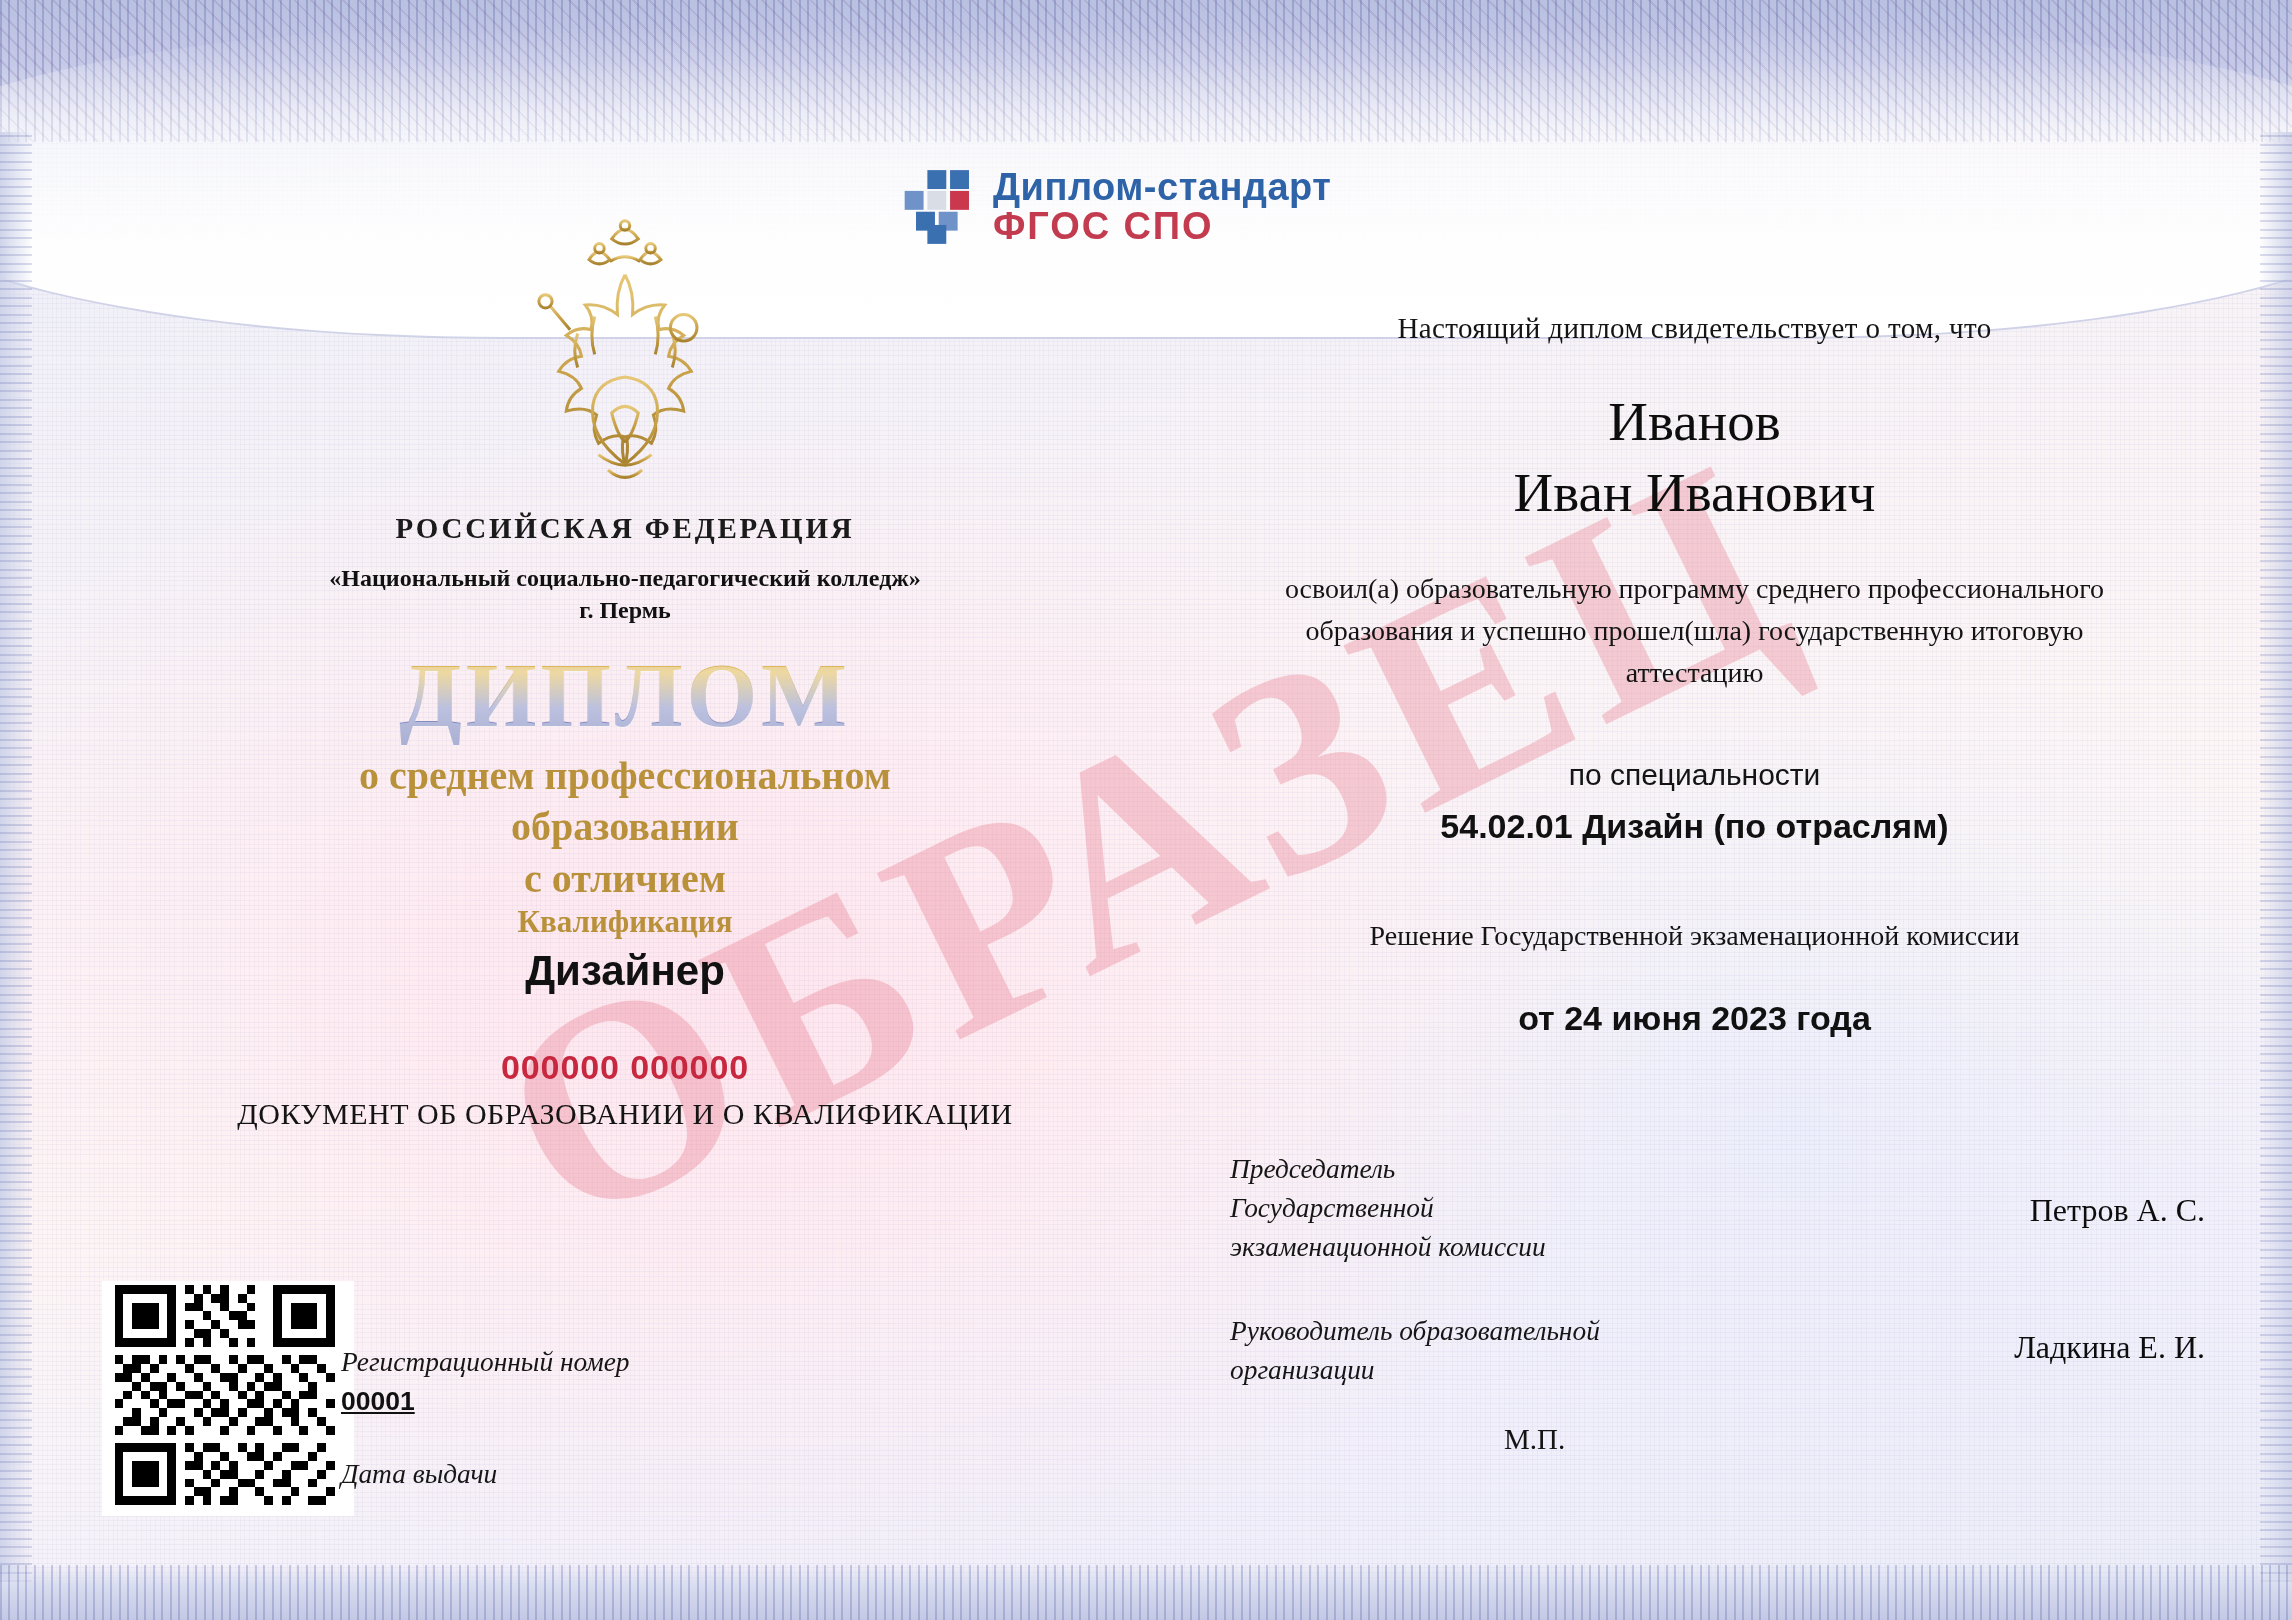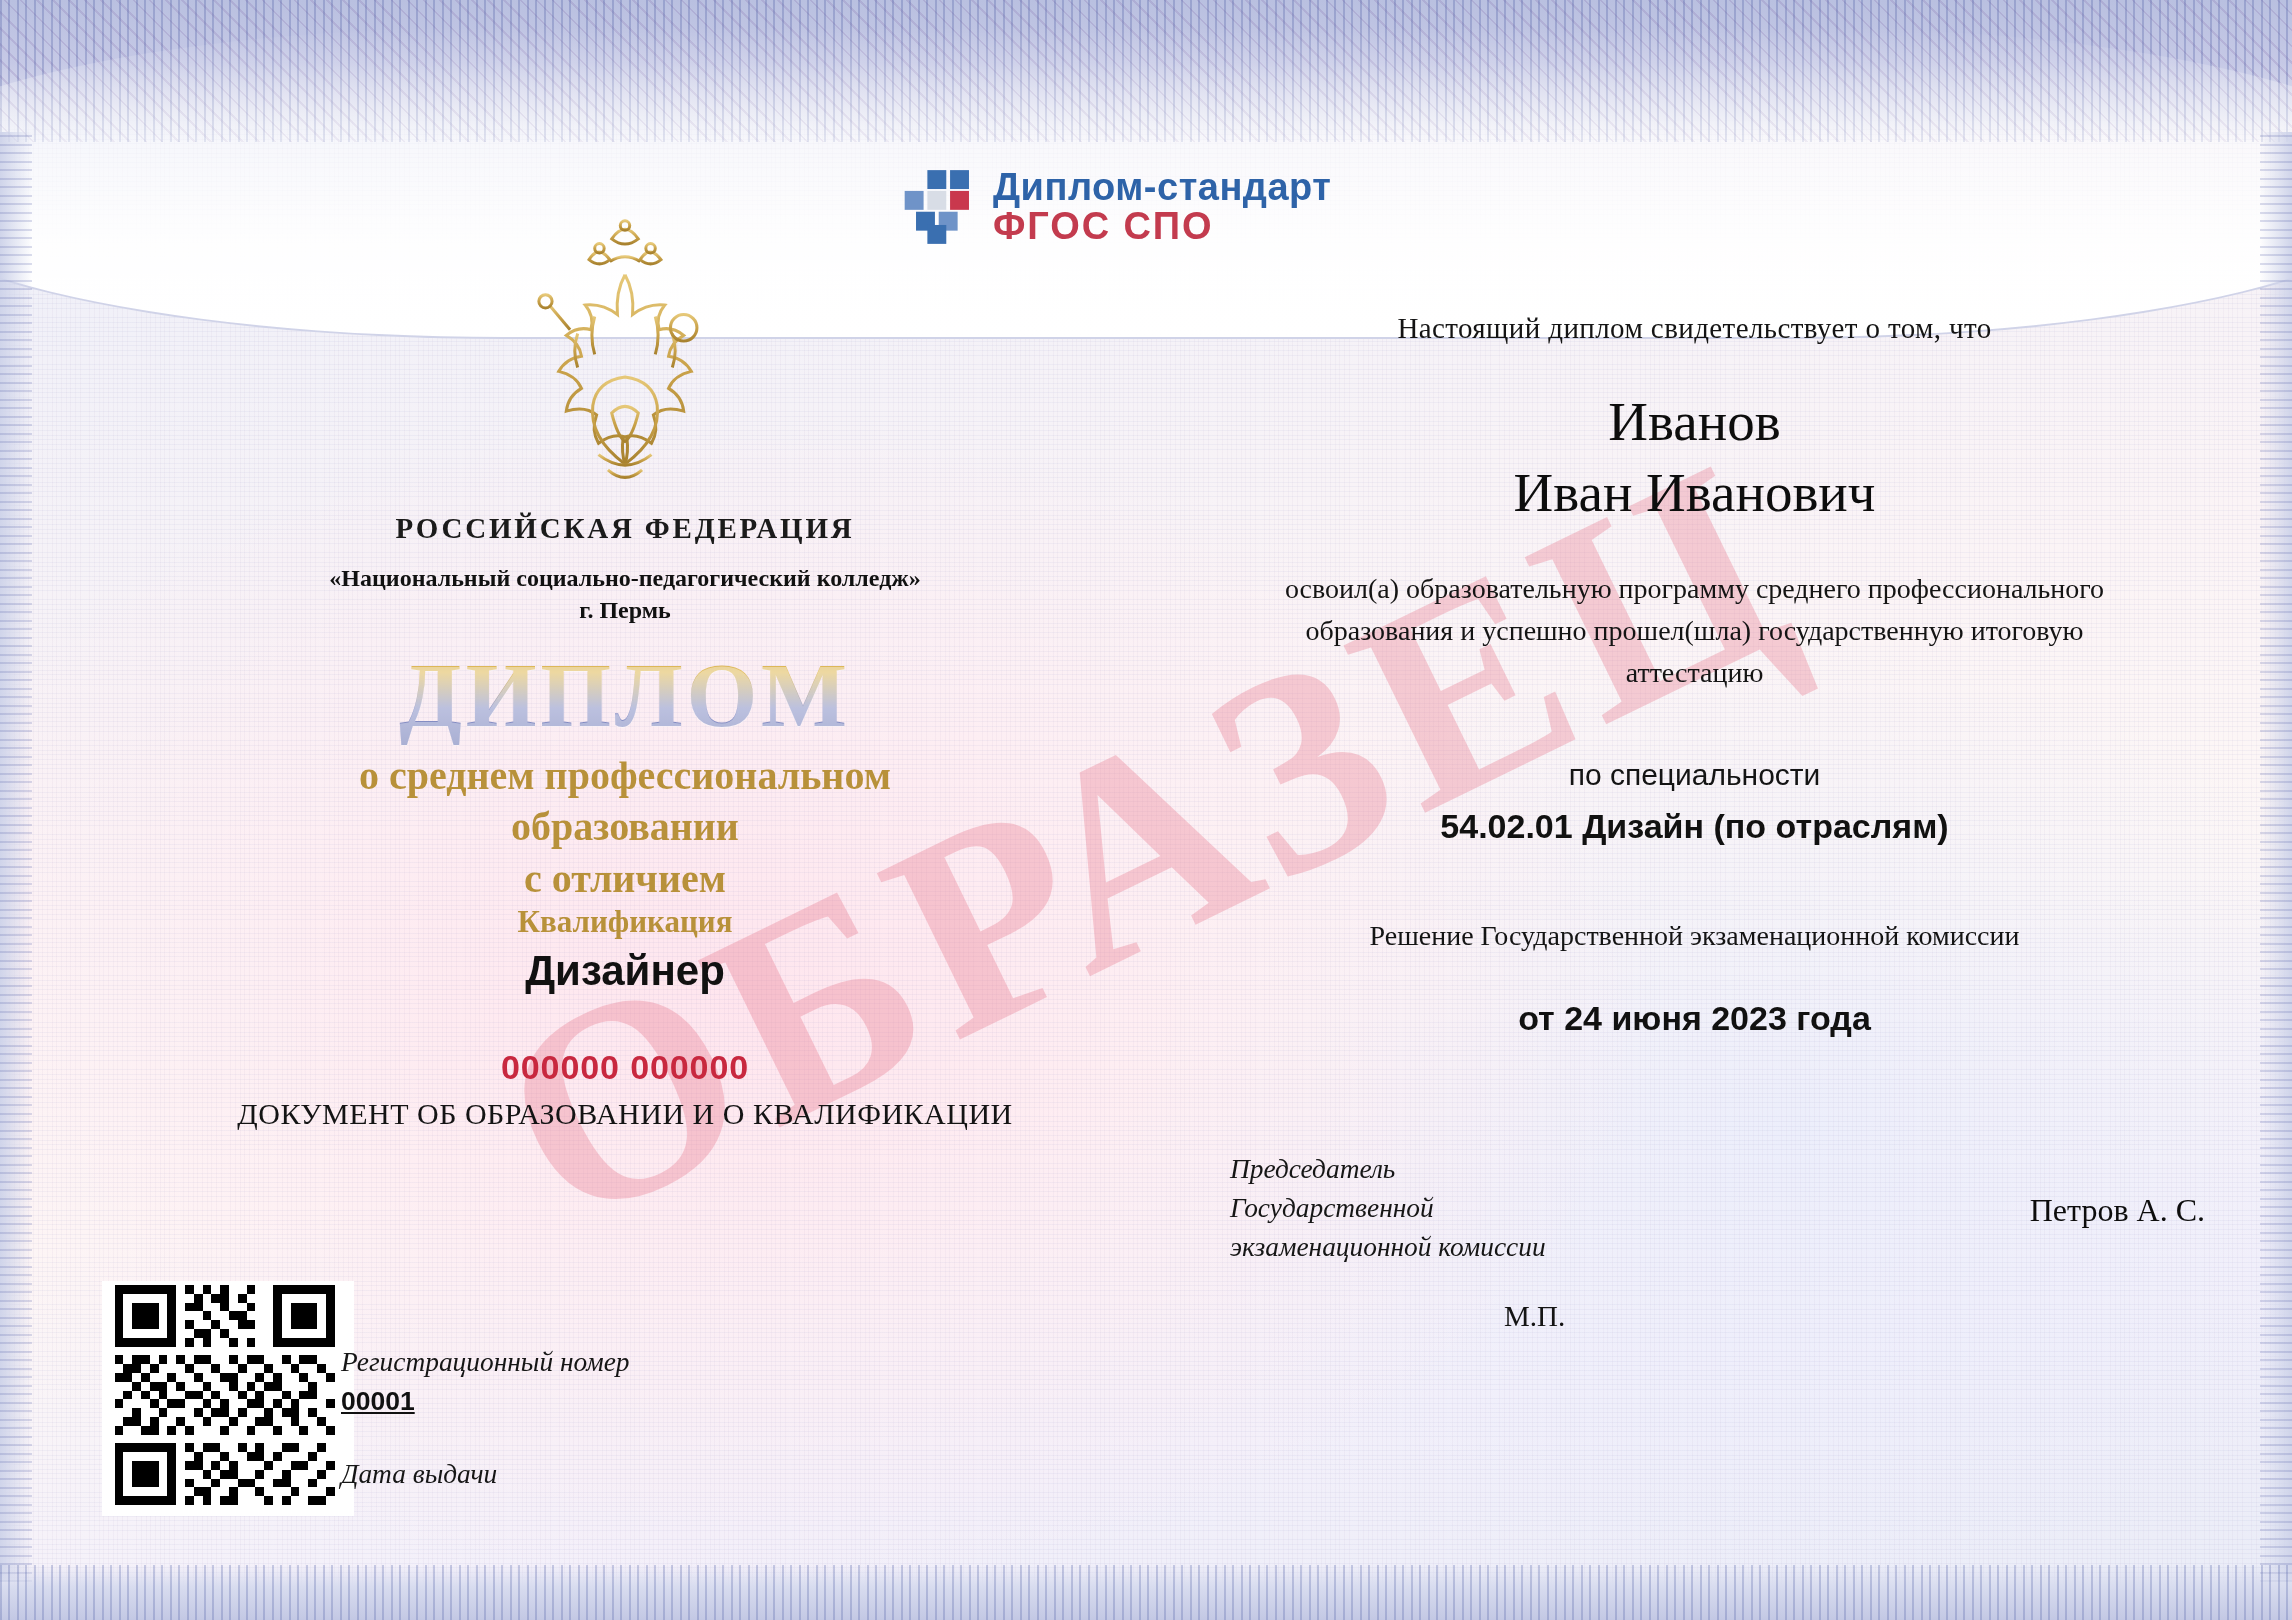--- a/index.html
+++ b/index.html
@@ -643,19 +643,26 @@
     <div class="sign-area">
       <div class="sign-row">
         <div class="sign-role">
           <div>Председатель</div>
           <div>Государственной</div>
           <div>экзаменационной комиссии</div>
         </div>
         <div class="sign-name">Петров А. С.</div>
       </div>
 
+      <div class="sign-row second">
+        <div class="sign-role">
+          <div>Руководитель образовательной</div>
+          <div>организации</div>
+        </div>
+        <div class="sign-name">Ладкина Е. И.</div>
+      </div>
 
       <div class="stamp-label">М.П.</div>
     </div>
 
   </div>
 </div>
 
 
 </body></html>

